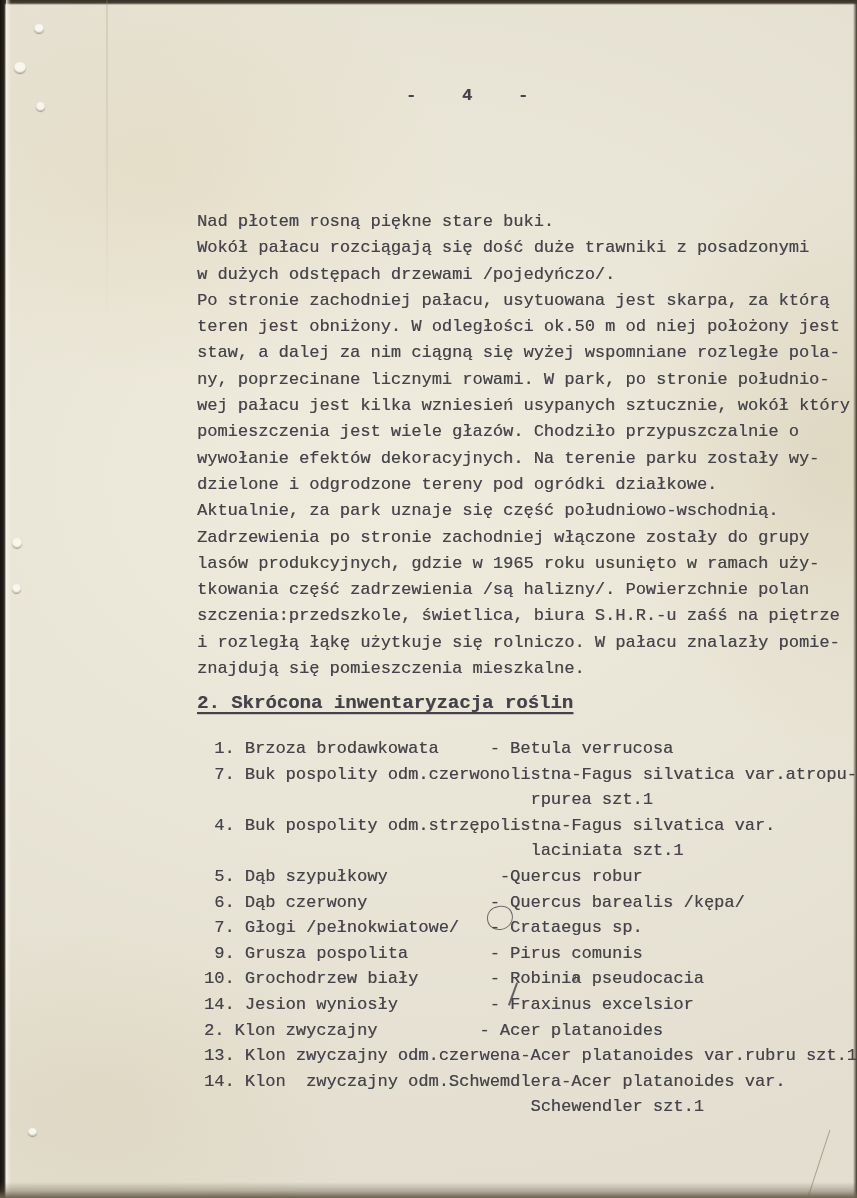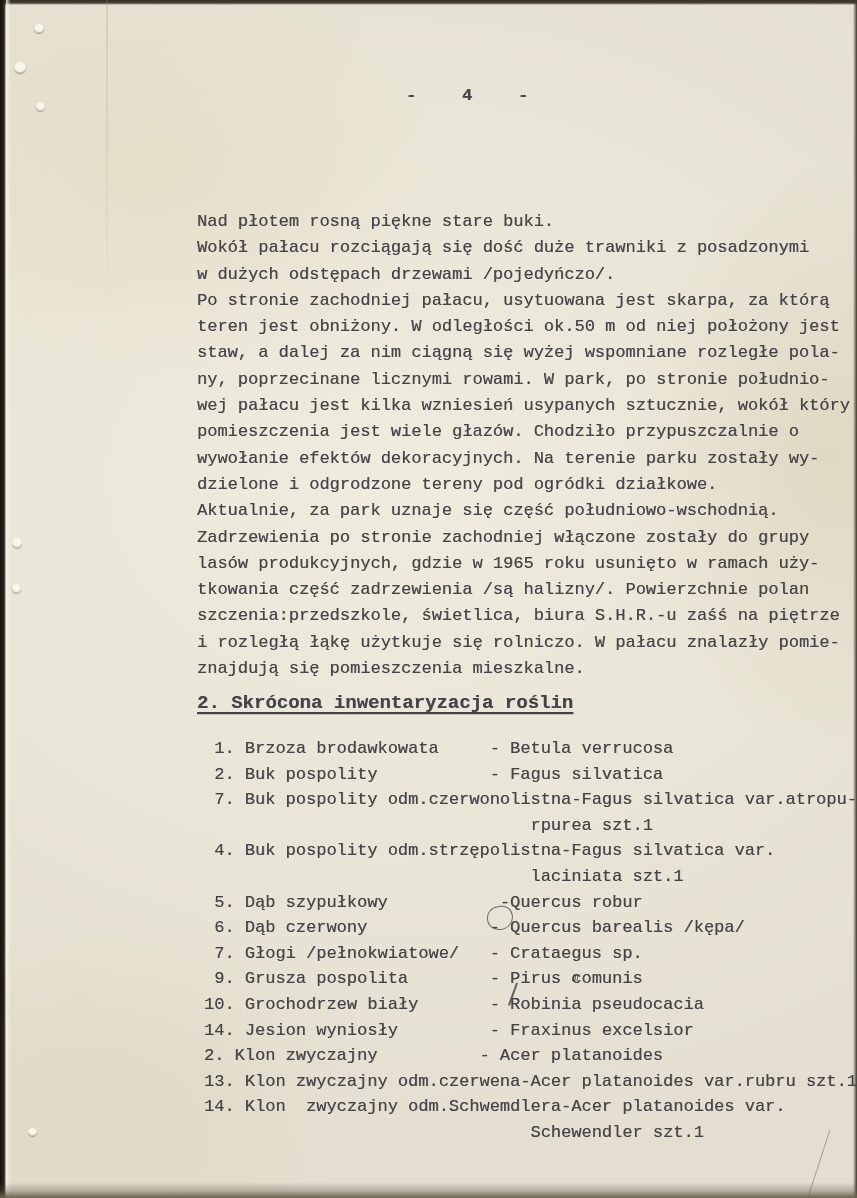--- a/index.html
+++ b/index.html
@@ -94,21 +94,20 @@
     <div>tkowania część zadrzewienia /są halizny/. Powierzchnie polan</div>
     <div>szczenia:przedszkole, świetlica, biura S.H.R.-u zaśś na piętrze</div>
     <div>i rozległą łąkę użytkuje się rolniczo. W pałacu znalazły pomie-</div>
     <div>znajdują się pomieszczenia mieszkalne.</div>
   </div>
 
   <div class="heading ink">2. Skrócona inwentaryzacja roślin</div>
 
   <div class="plist ink">
     <div> 1. Brzoza brodawkowata     - Betula verrucosa</div>
-    <div> 2. Buk pospolity           - Fagus silvatica</div>
     <div> 7. Buk pospolity odm.czerwonolistna-Fagus silvatica var.atropu-</div>
     <div>                                rpurea szt.1</div>
     <div> 4. Buk pospolity odm.strzępolistna-Fagus silvatica var.</div>
     <div>                                laciniata szt.1</div>
     <div> 5. Dąb szypułkowy           -Quercus robur</div>
     <div> 6. Dąb czerwony            - Quercus barealis /kępa/</div>
     <div> 7. Głogi /pełnokwiatowe/   - Crataegus sp.</div>
     <div> 9. Grusza pospolita        - Pirus comunis</div>
     <div>10. Grochodrzew biały       - Robinia pseudocacia</div>
     <div>14. Jesion wyniosły         - Fraxinus excelsior</div>

